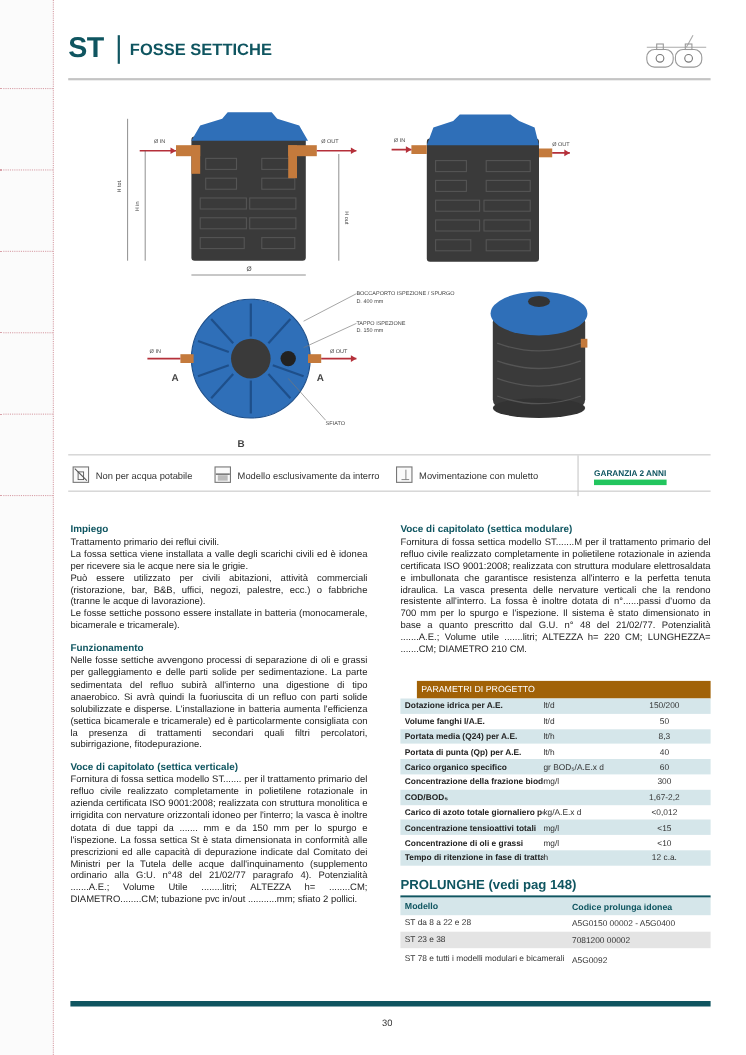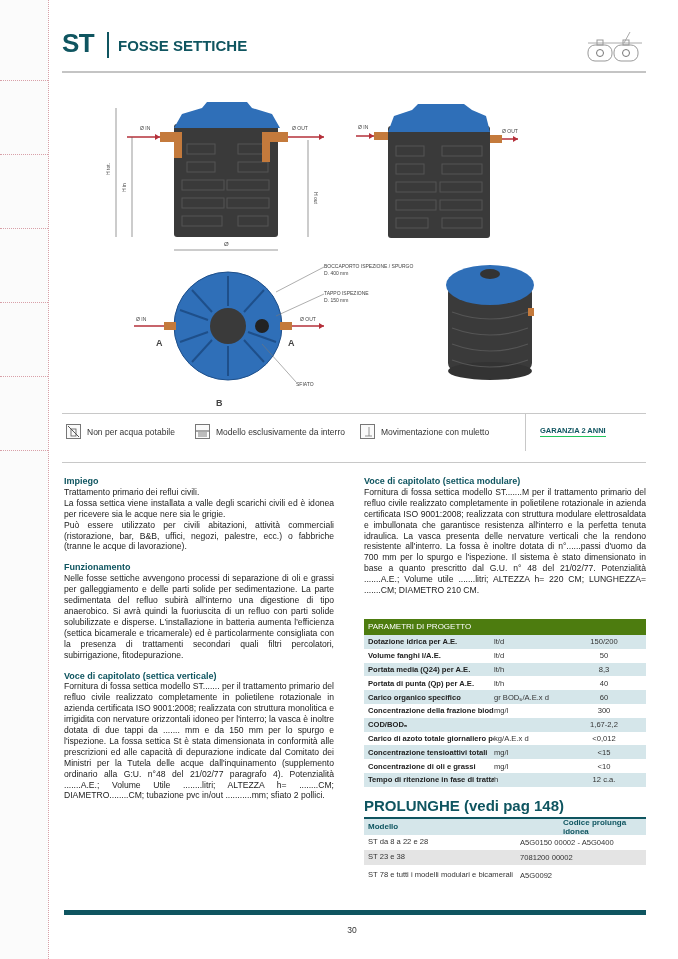--- a/index.html
+++ b/index.html
@@ -11,44 +11,44 @@
 
   .header { position: absolute; left: 62px; top: 28px; width: 584px; height: 44px; }
   .header-code { position: absolute; left: 0; top: 0; font-size: 26px; font-weight: bold; color: #0f5560; letter-spacing: -0.5px; }
   .header-sep { position: absolute; left: 45px; top: 4px; width: 2px; height: 26px; background: #0f5560; }
   .header-title { position: absolute; left: 56px; top: 9px; font-size: 15px; font-weight: bold; color: #0f5560; }
   .header-logo { position: absolute; left: 522px; top: 2px; width: 60px; height: 34px; }
   .header-rule { position: absolute; left: 62px; top: 71px; width: 584px; height: 2px; background: #c4c4c4; }
 
   .drawings { position: absolute; left: 62px; top: 80px; width: 584px; height: 330px; }
 
-  .features { position: absolute; left: 62px; top: 413px; width: 584px; height: 50px; border-top: 1px solid #c8c8c8; border-bottom: 1px solid #c8c8c8; }
+  .features { position: absolute; left: 62px; top: 413px; width: 584px; height: 34px; border-top: 1px solid #c8c8c8; border-bottom: 1px solid #c8c8c8; }
   .feature { position: absolute; top: 10px; display: flex; align-items: center; font-size: 8.5px; color: #333; }
   .feature .ficon { width: 15px; height: 15px; border: 1px solid #777; margin-right: 6px; position: relative; background: #fafafa; }
   .features-div { position: absolute; left: 463px; top: 0; width: 1px; height: 37px; background: #c8c8c8; }
-  .warranty { position: absolute; left: 478px; top: 12px; font-size: 7.5px; font-weight: bold; color: #0f5560; border-bottom: 1px solid #22c55e; padding-bottom: 1px; }
+  .warranty { position: absolute; left: 478px; top: 12px; font-size: 7.5px; font-weight: bold; color: #0f5560; border-bottom: 5px solid #22c55e; padding-bottom: 1px; }
 
   .col-left { position: absolute; left: 64px; top: 476px; width: 270px; font-size: 8.6px; line-height: 10.9px; color: #222; }
   .col-right { position: absolute; left: 364px; top: 476px; width: 282px; font-size: 8.6px; line-height: 10.9px; color: #222; }
   .sec-title { font-weight: bold; color: #0f5560; font-size: 9px; }
   .sec { margin-bottom: 10px; }
   .para { text-align: justify; }
 
   .params { position: absolute; left: 364px; top: 619px; width: 282px; font-size: 7.6px; }
-  .params-head { background: #4d7c0f; color: #fff; font-size: 8px; padding: 3px 4px; height: 16px; }
+  .params-head { background: #a16207; color: #fff; font-size: 8px; padding: 3px 4px; height: 16px; margin-left: 15px; }
   .prow { display: flex; height: 13.8px; align-items: center; padding: 0 4px; }
   .prow:nth-child(odd) { background: #d5e6ea; }
   .prow .pname { width: 126px; font-weight: bold; color: #222; white-space: nowrap; overflow: hidden; }
   .prow .punit { width: 72px; color: #333; }
   .prow .pval { flex: 1; text-align: center; color: #333; }
 
   .ext { position: absolute; left: 364px; top: 797px; width: 282px; font-size: 7.6px; }
-  .ext-title { font-weight: bold; color: #0f5560; font-size: 15px; margin-bottom: 3px; }
+  .ext-title { font-weight: bold; color: #0f5560; font-size: 12px; margin-bottom: 3px; }
   .ext-table { border-top: 2px solid #0f5560; }
-  .ext-head { display: flex; background: #d5e6ea; height: 16px; align-items: center; font-weight: bold; color: #0f5560; font-size: 8px; gap: 43px; }
+  .ext-head { display: flex; background: #d5e6ea; height: 16px; align-items: center; font-weight: bold; color: #0f5560; font-size: 8px; }
   .erow { display: flex; align-items: center; height: 15px; color: #333; }
   .erow:nth-child(even) { background: #e4e4e4; }
   .erow.tall { height: 20px; }
   .ecol1 { width: 152px; padding-left: 4px; line-height: 8.5px; }
   .ecol2 { flex: 1; padding-left: 4px; }
 
   .footer-rule { position: absolute; left: 64px; top: 910px; width: 582px; height: 5px; background: #0f5560; }
   .page-num { position: absolute; left: 13px; width: 678px; top: 925px; text-align: center; font-size: 8.5px; font-weight: normal; color: #333; }
   .dimtext { font-family: "Liberation Sans", sans-serif; fill: #444; }
 </style>
@@ -224,20 +224,21 @@
   <div class="features-div"></div>
   <div class="warranty">GARANZIA 2 ANNI</div>
 </div>
 
 <div class="col-left">
   <div class="sec">
     <div class="sec-title">Impiego</div>
     <div class="para">Trattamento primario dei reflui civili.</div>
     <div class="para">La fossa settica viene installata a valle degli scarichi civili ed è idonea per ricevere sia le acque nere sia le grigie.</div>
     <div class="para">Può essere utilizzato per civili abitazioni, attività commerciali (ristorazione, bar, B&amp;B, uffici, negozi, palestre, ecc.) o fabbriche (tranne le acque di lavorazione).</div>
+    <div class="para">Le fosse settiche possono essere installate in batteria (monocamerale, bicamerale e tricamerale).</div>
   </div>
   <div class="sec">
     <div class="sec-title">Funzionamento</div>
     <div class="para">Nelle fosse settiche avvengono processi di separazione di oli e grassi per galleggiamento e delle parti solide per sedimentazione. La parte sedimentata del refluo subirà all'interno una digestione di tipo anaerobico. Si avrà quindi la fuoriuscita di un refluo con parti solide solubilizzate e disperse. L'installazione in batteria aumenta l'efficienza (settica bicamerale e tricamerale) ed è particolarmente consigliata con la presenza di trattamenti secondari quali filtri percolatori, subirrigazione, fitodepurazione.</div>
   </div>
   <div class="sec">
     <div class="sec-title">Voce di capitolato (settica verticale)</div>
     <div class="para">Fornitura di fossa settica modello ST....... per il trattamento primario del refluo civile realizzato completamente in polietilene rotazionale in azienda certificata ISO 9001:2008; realizzata con struttura monolitica e irrigidita con nervature orizzontali idoneo per l'interro; la vasca è inoltre dotata di due tappi da ....... mm e da 150 mm per lo spurgo e l'ispezione. La fossa settica St è stata dimensionata in conformità alle prescrizioni ed alle capacità di depurazione indicate dal Comitato dei Ministri per la Tutela delle acque dall'inquinamento (supplemento ordinario alla G:U. n°48 del 21/02/77 paragrafo 4). Potenzialità .......A.E.; Volume Utile ........litri; ALTEZZA h= ........CM; DIAMETRO........CM; tubazione pvc in/out ...........mm; sfiato 2 pollici.</div>
   </div>
 </div>

